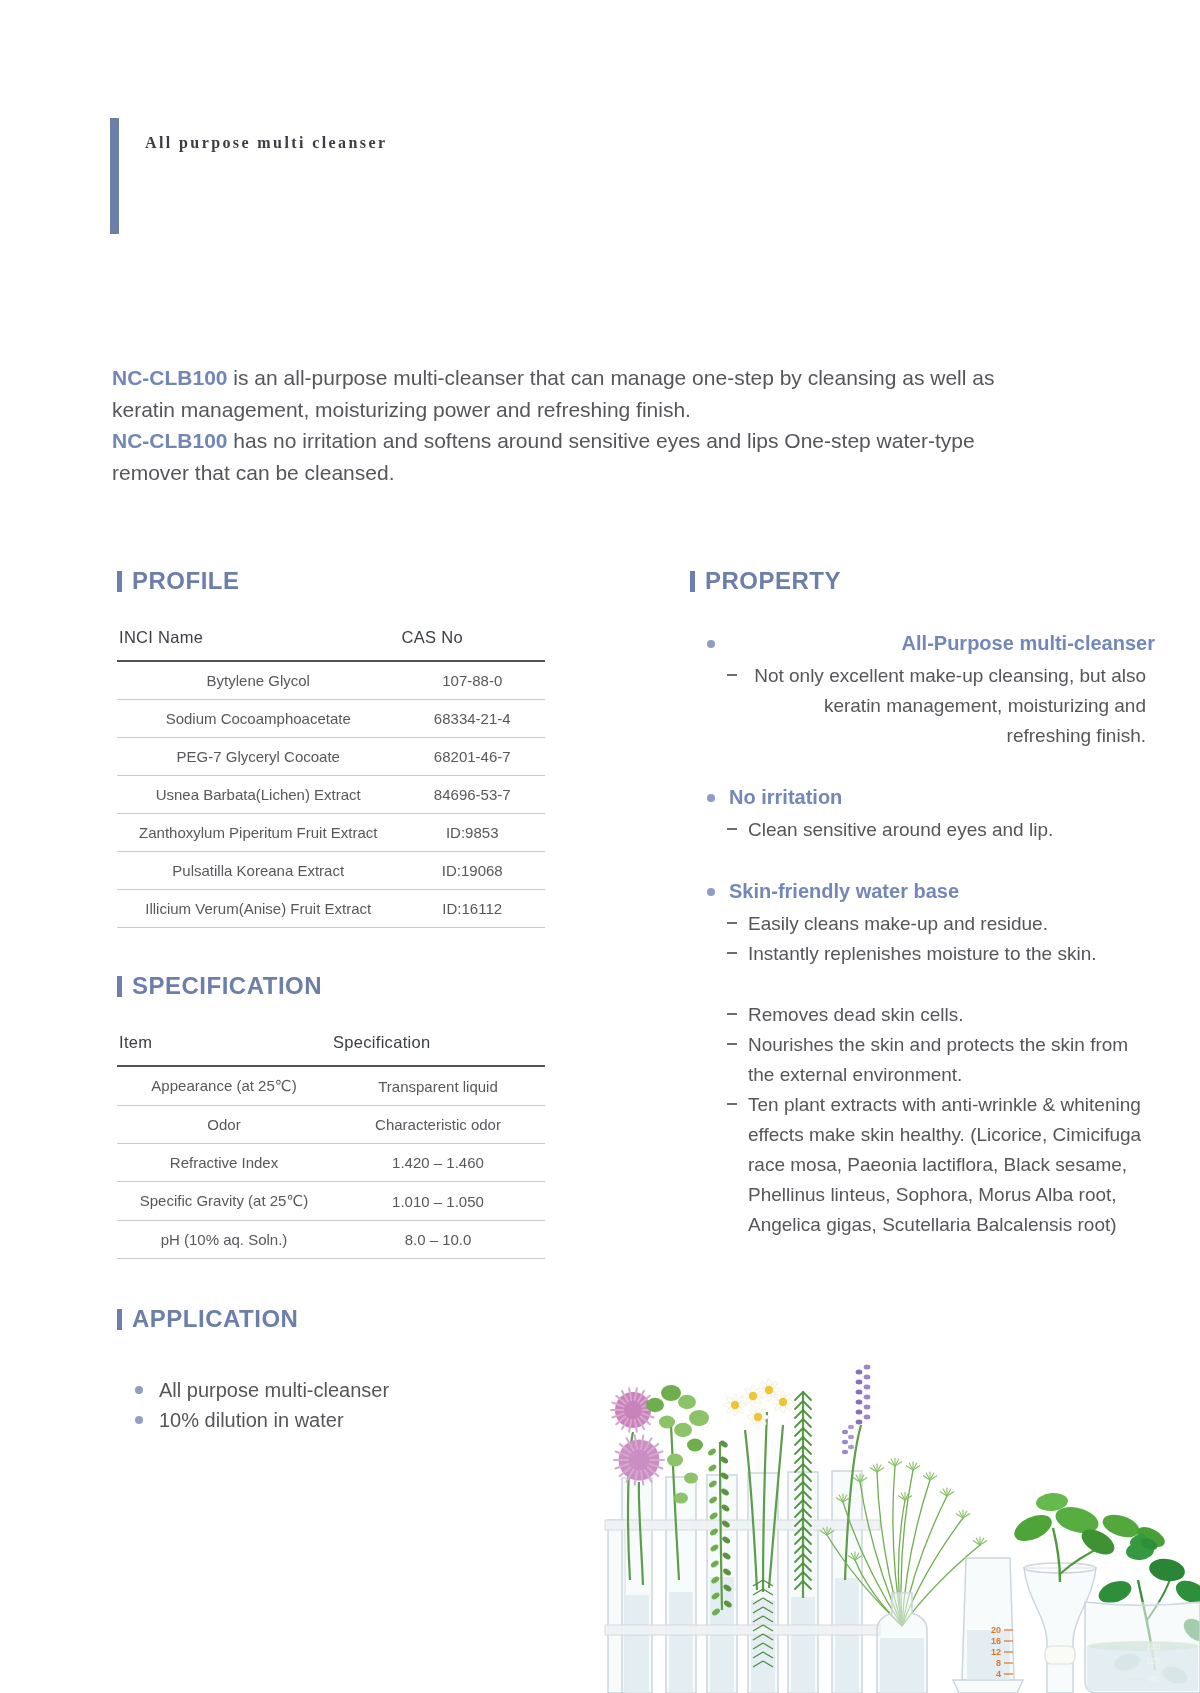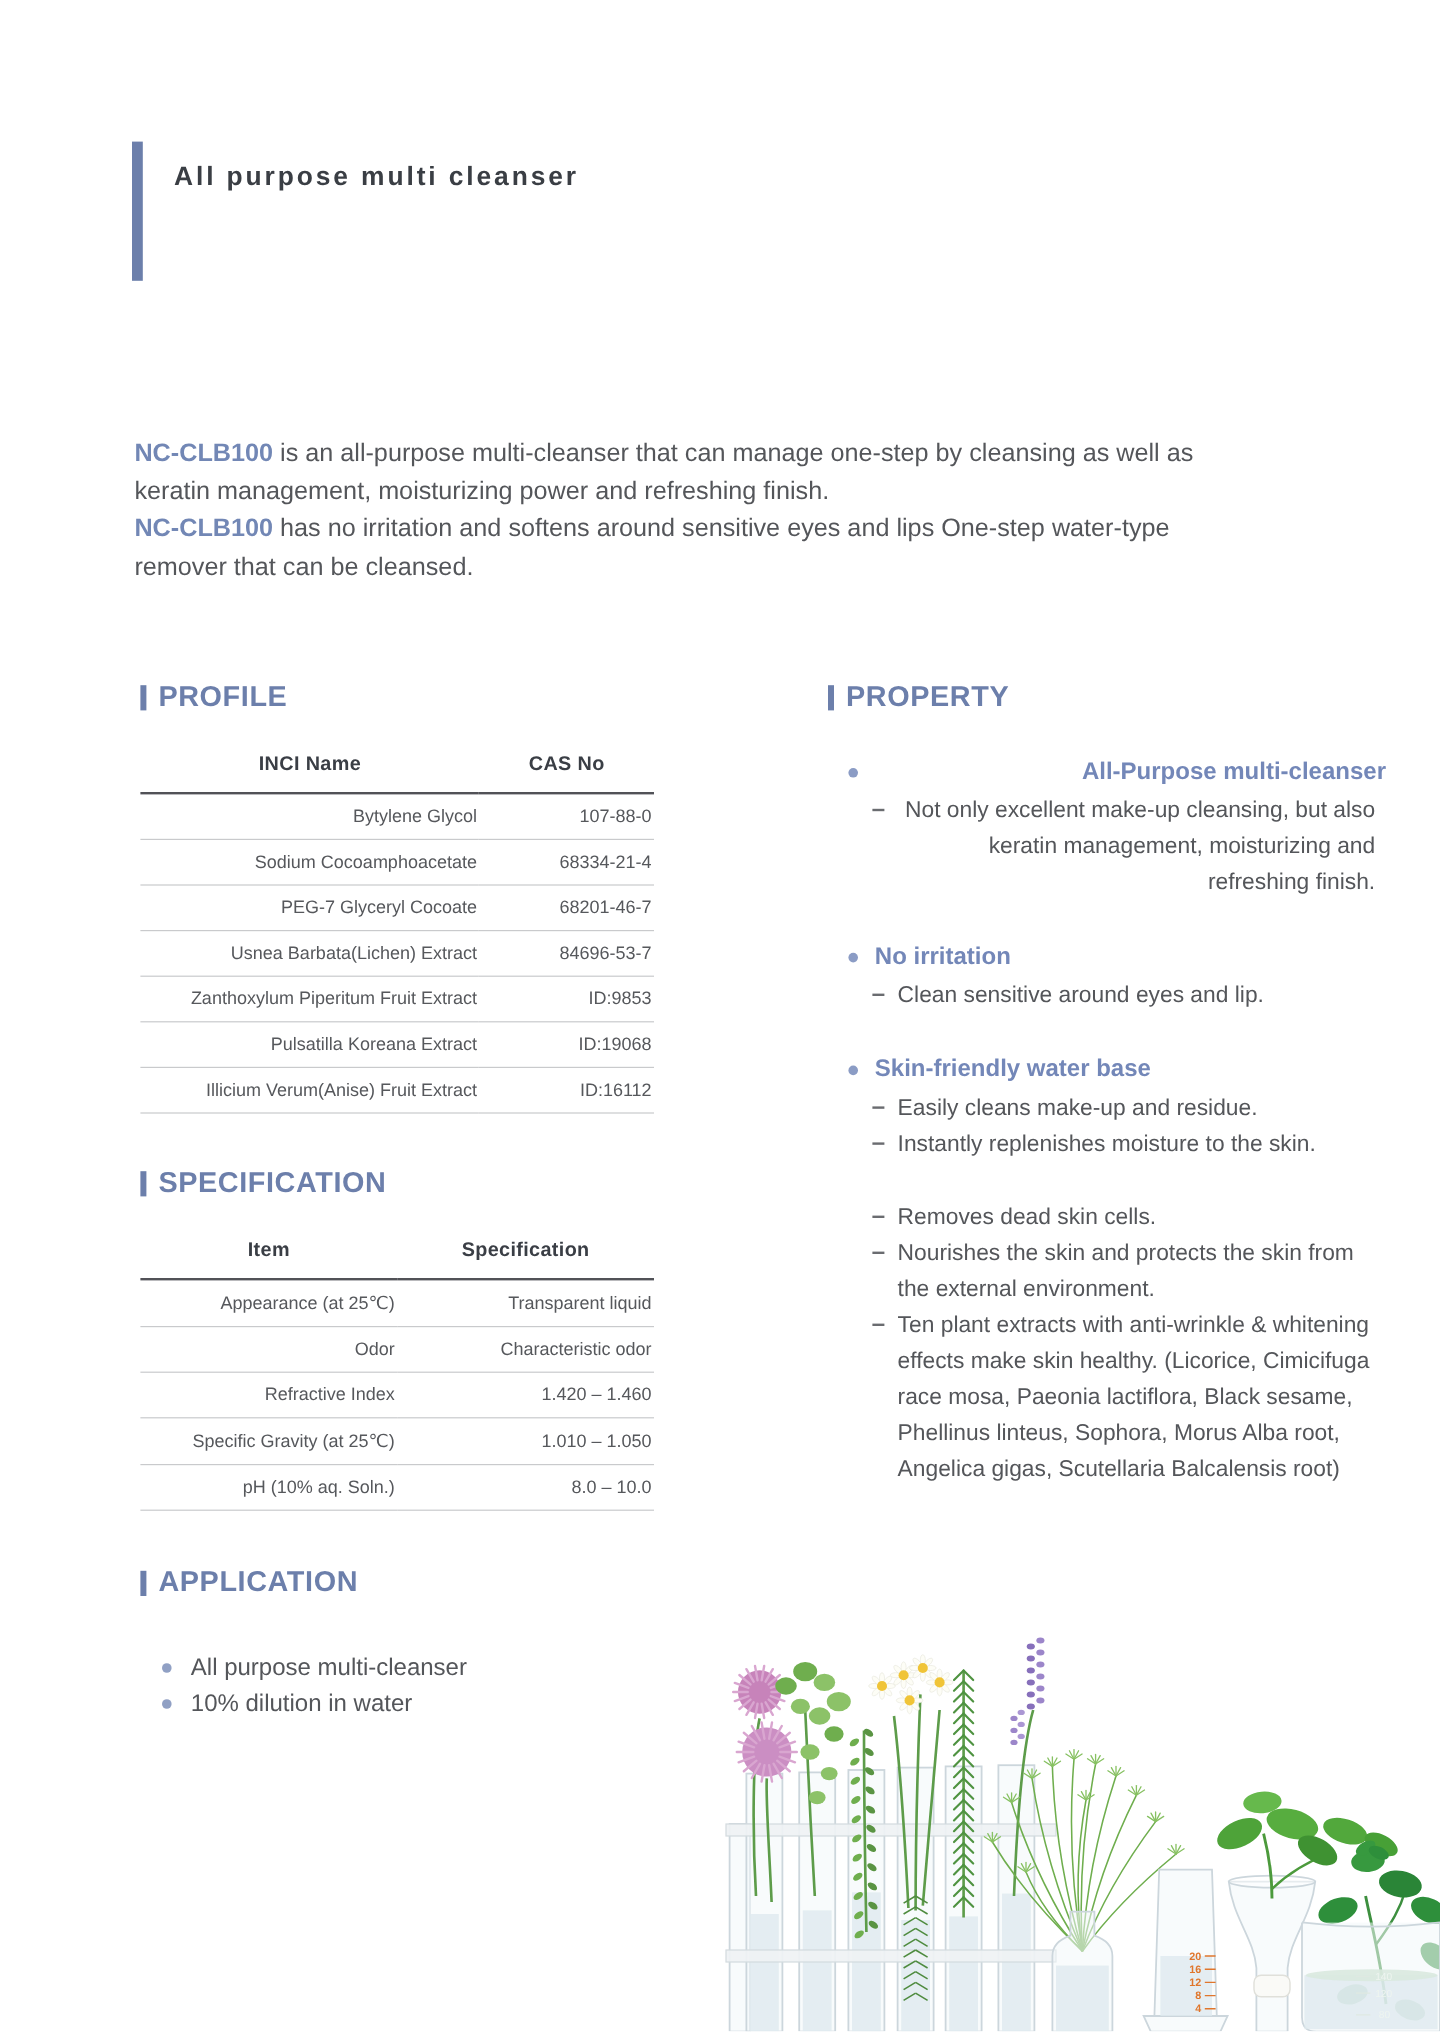--- a/index.html
+++ b/index.html
@@ -14,35 +14,35 @@
   }
   *{margin:0;padding:0;box-sizing:border-box;}
   html,body{background:#fff;}
   body{font-family:"Liberation Sans","DejaVu Sans",sans-serif;color:var(--body);}
   .page{position:relative;width:1200px;height:1693px;background:#ffffff;overflow:hidden;}
 
   
   .hero{position:absolute;left:110px;top:118px;display:flex;}
   .hero-bar{width:9px;height:116px;background:var(--accent);margin-right:26px;}
   .hero h1{font-size:52px;font-weight:bold;color:#6d80ad;letter-spacing:1px;line-height:1.0;margin-top:6px;}
-  .subtitle{font-size:22px;font-weight:bold;color:#3a3e44;letter-spacing:2.4px;margin-top:16px;}
+  .subtitle{font-size:16px;font-weight:bold;color:#3a3e44;letter-spacing:2.4px;margin-top:16px;font-family:Liberation Serif, serif;}
 
   
   .intro{position:absolute;left:112px;top:362px;width:895px;font-size:21px;line-height:31.7px;color:var(--body);}
   .intro .brand{color:var(--brand);font-weight:bold;}
 
   
   .sec{position:absolute;}
   .sec-h{display:flex;align-items:center;font-size:24px;font-weight:bold;color:var(--accent);letter-spacing:0.5px;line-height:30px;}
   .hbar{display:inline-block;width:5px;height:21px;background:var(--accent);margin-right:10px;}
 
   
   table.tbl{width:100%;border-collapse:collapse;margin-top:32px;}
-  table.tbl th{font-size:16.5px;font-weight:bold;color:var(--ink);padding:0 2px 13px 2px;text-align:center;border-bottom:2px solid var(--rule-dark);letter-spacing:0.3px;}
-  table.tbl td{font-size:15px;color:var(--cell);text-align:right;padding:10px 2px;border-bottom:1px solid var(--rule);}
+  table.tbl th{font-size:16.5px;font-weight:normal;color:var(--ink);padding:0 2px 13px 2px;text-align:left;border-bottom:2px solid var(--rule-dark);letter-spacing:0.3px;}
+  table.tbl td{font-size:15px;color:var(--cell);text-align:center;padding:10px 2px;border-bottom:1px solid var(--rule);}
   #tbl-profile th:first-child,#tbl-profile td:first-child{width:66%;}
   #tbl-spec th:first-child,#tbl-spec td:first-child{width:50%;}
 
   
   .app-list{list-style:none;margin-top:41px;padding-left:42px;}
   .app-list li{position:relative;font-size:20px;line-height:30px;color:var(--body);max-width:300px;}
   .app-list li::before{content:"";position:absolute;left:-24px;top:11px;width:8px;height:8px;border-radius:50%;background:#90a0c4;}
 
   
   .prop-group{margin-top:31px;}

